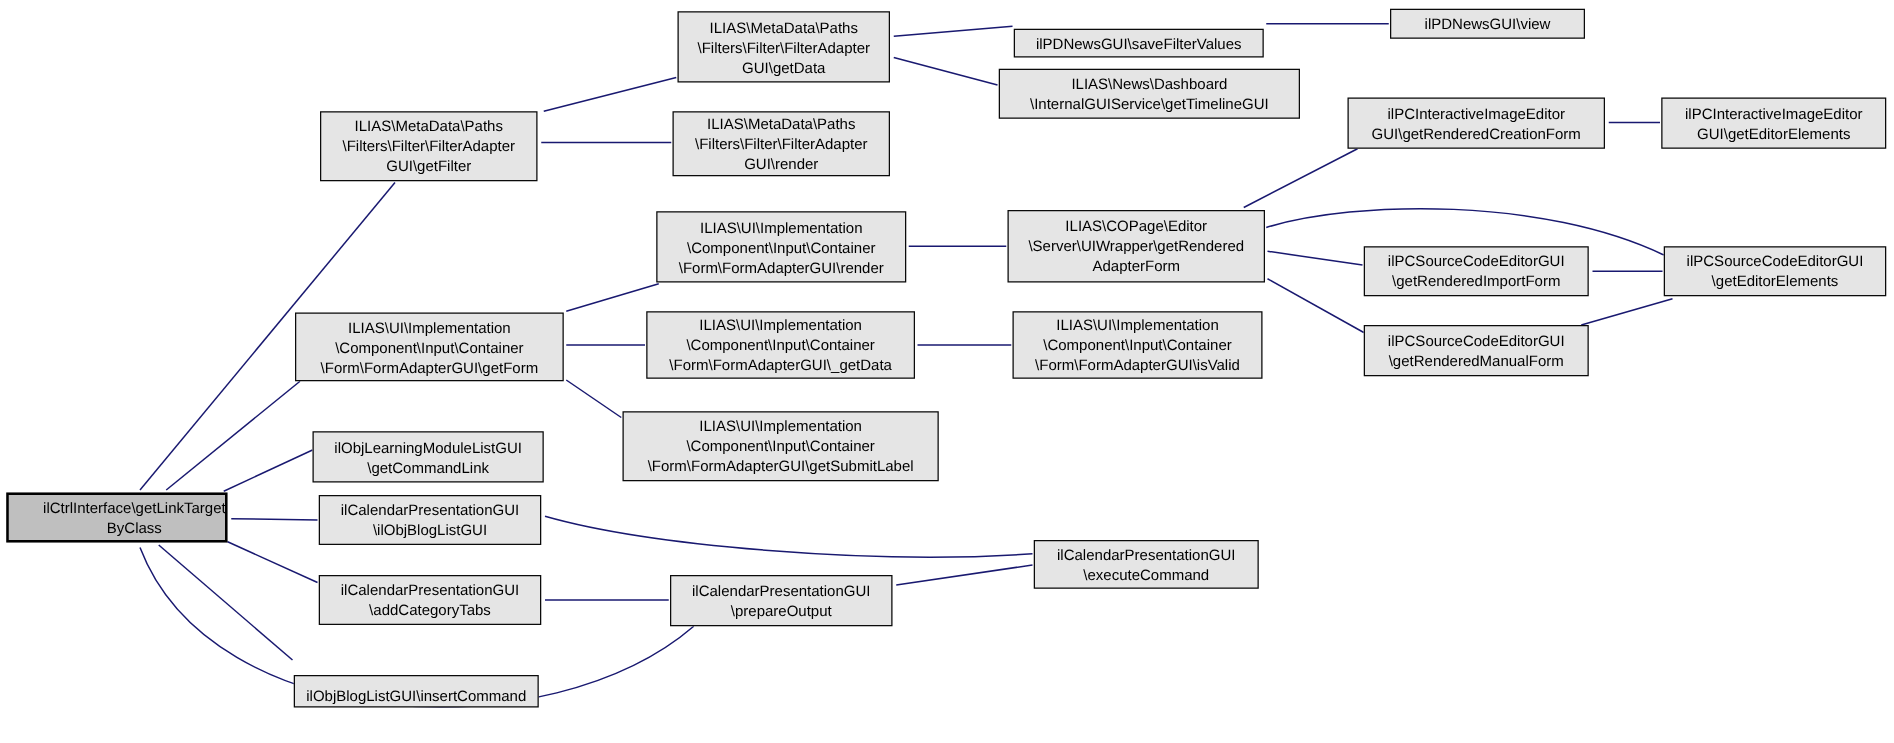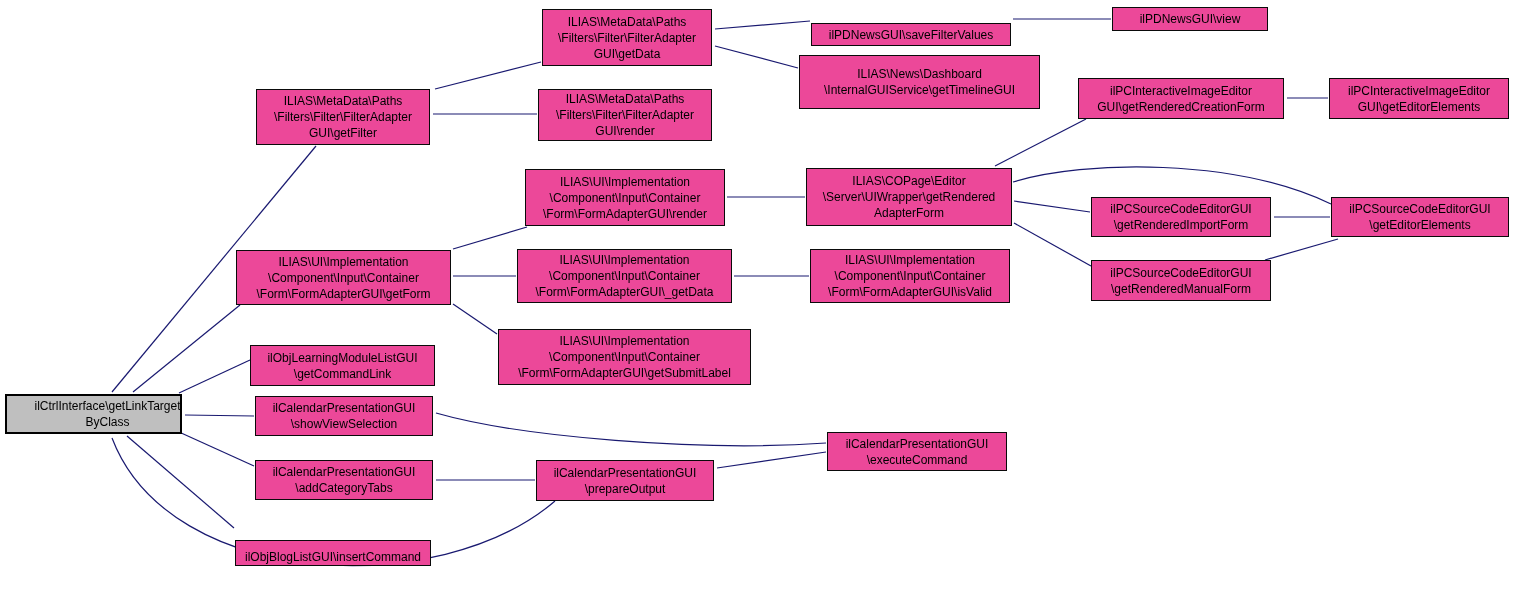--- a/index.html
+++ b/index.html
@@ -22,21 +22,21 @@
     height: 594px;
     pointer-events: none;
   }
   #edges-layer path {
     fill: none;
     stroke-width: 1.2px;
   }
   .graph-node {
     position: absolute;
     box-sizing: border-box;
-    background: #ec4899;
+    background: #e5e5e5;
     border: 1px solid #0a0a0a;
     display: flex;
     flex-direction: column;
     align-items: center;
     justify-content: center;
     text-align: center;
     font-size: 12px;
     line-height: 16px;
     color: #000000;
     cursor: pointer;
@@ -111,21 +111,21 @@
         <span class="node-line">ILIAS\MetaData\Paths</span>
         <span class="node-line">\Filters\Filter\FilterAdapter</span>
         <span class="node-line">GUI\render</span>
       </div>
       <div class="graph-node" style="left: 811px; top: 23px; width: 200px; height: 23px;">
         <span class="node-line">ilPDNewsGUI\saveFilterValues</span>
       </div>
       <div class="graph-node" style="left: 1112px; top: 7px; width: 156px; height: 24px;">
         <span class="node-line">ilPDNewsGUI\view</span>
       </div>
-      <div class="graph-node" style="left: 799px; top: 55px; width: 241px; height: 54px;">
+      <div class="graph-node" style="left: 799px; top: 55px; width: 241px; height: 40px;">
         <span class="node-line">ILIAS\News\Dashboard</span>
         <span class="node-line">\InternalGUIService\getTimelineGUI</span>
       </div>
       <div class="graph-node" style="left: 1078px; top: 78px; width: 206px; height: 41px;">
         <span class="node-line">ilPCInteractiveImageEditor</span>
         <span class="node-line">GUI\getRenderedCreationForm</span>
       </div>
       <div class="graph-node" style="left: 1329px; top: 78px; width: 180px; height: 41px;">
         <span class="node-line">ilPCInteractiveImageEditor</span>
         <span class="node-line">GUI\getEditorElements</span>
@@ -171,21 +171,21 @@
         <span class="node-line">ilObjLearningModuleListGUI</span>
         <span class="node-line">\getCommandLink</span>
       </div>
       <div class="graph-node" style="left: 498px; top: 329px; width: 253px; height: 56px;">
         <span class="node-line">ILIAS\UI\Implementation</span>
         <span class="node-line">\Component\Input\Container</span>
         <span class="node-line">\Form\FormAdapterGUI\getSubmitLabel</span>
       </div>
       <div class="graph-node" style="left: 255px; top: 396px; width: 178px; height: 40px;">
         <span class="node-line">ilCalendarPresentationGUI</span>
-        <span class="node-line">\showViewSelection</span>
+        <span class="node-line">\ilObjBlogListGUI</span>
       </div>
       <div class="graph-node" style="left: 255px; top: 460px; width: 178px; height: 40px;">
         <span class="node-line">ilCalendarPresentationGUI</span>
         <span class="node-line">\addCategoryTabs</span>
       </div>
       <div class="graph-node" style="left: 536px; top: 460px; width: 178px; height: 41px;">
         <span class="node-line">ilCalendarPresentationGUI</span>
         <span class="node-line">\prepareOutput</span>
       </div>
       <div class="graph-node" style="left: 827px; top: 432px; width: 180px; height: 39px;">

